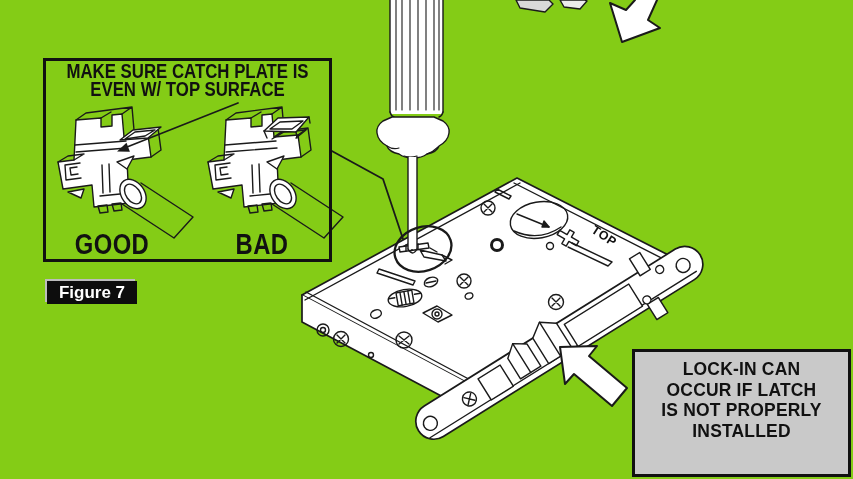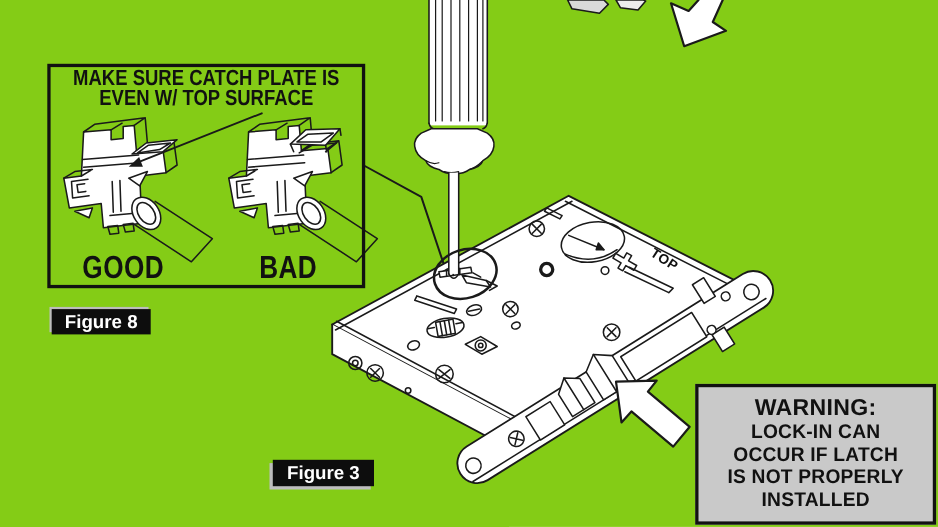--- a/index.html
+++ b/index.html
@@ -224,26 +224,24 @@
   <div class="callout-box"></div>
 
   <div class="callout-title">
     <div>MAKE SURE CATCH PLATE IS</div>
     <div>EVEN W/ TOP SURFACE</div>
   </div>
 
   <div class="unit-label good">GOOD</div>
   <div class="unit-label bad">BAD</div>
 
-  <div class="fig-label f4">Figure 8</div>
-  <div class="fig-label f3">Figure 3</div>
+  <div class="fig-label f4">Figure 7</div>
 
   <div class="top-marking">TOP</div>
 
   <div class="warning-box">
-    <div class="w-title">WARNING:</div>
     <div class="w-line">LOCK-IN CAN</div>
     <div class="w-line">OCCUR IF LATCH</div>
     <div class="w-line">IS NOT PROPERLY</div>
     <div class="w-line">INSTALLED</div>
   </div>
 
 </div>
 
 </body></html>

